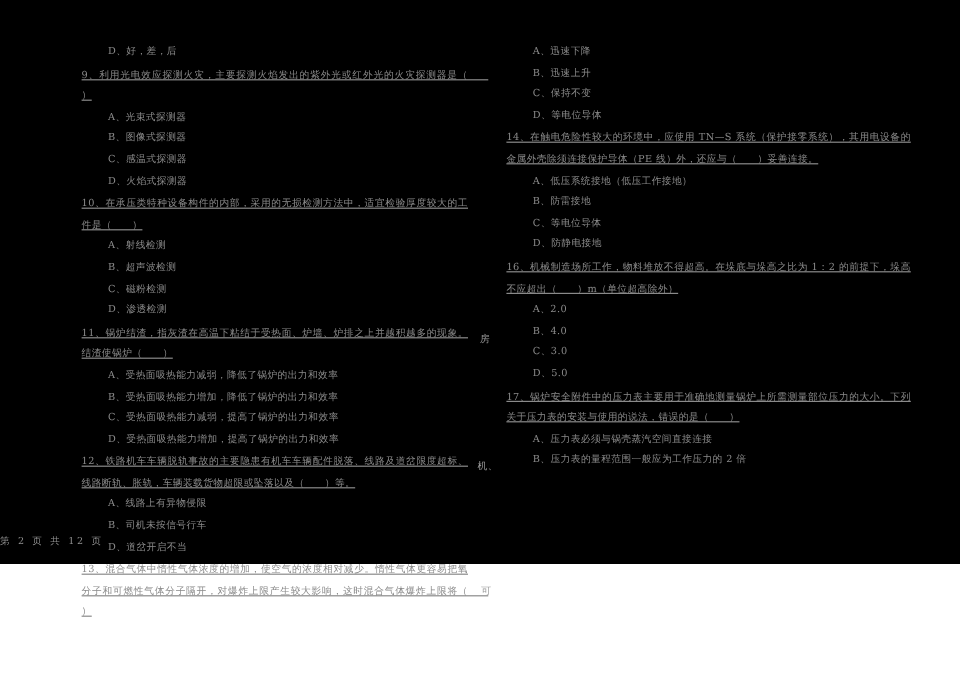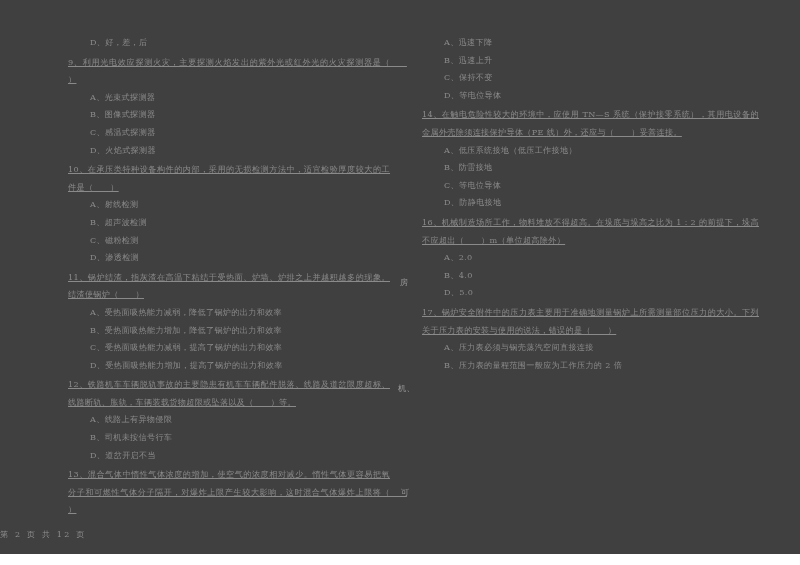--- a/index.html
+++ b/index.html
@@ -11,22 +11,22 @@
     height: 565px;
     background: #ffffff;
     font-family: "DejaVu Serif", "Liberation Serif", serif;
     color: #8d8d8d;
     overflow: hidden;
     position: relative;
   }
   .page {
     position: relative;
     width: 800px;
-    height: 554px;
-    background: #404040;
+    height: 470px;
+    background: #000000;
   }
   .columns {
     position: absolute;
     left: 0;
     top: 0;
     width: 800px;
     height: 520px;
     display: flex;
   }
   .column {
@@ -148,20 +148,21 @@
         <p class="opt">B、防雷接地</p>
         <p class="opt">C、等电位导体</p>
         <p class="opt">D、防静电接地</p>
       </div>
 
 
       <div class="qblock">
         <p class="qtext">16、机械制造场所工作，物料堆放不得超高。在垛底与垛高之比为 1：2 的前提下，垛高不应超出（　　）m（单位超高除外）</p>
         <p class="opt">A、2.0</p>
         <p class="opt">B、4.0</p>
+        <p class="opt">C、3.0</p>
         <p class="opt">D、5.0</p>
       </div>
 
       <div class="qblock">
         <p class="qtext">17、锅炉安全附件中的压力表主要用于准确地测量锅炉上所需测量部位压力的大小。下列关于压力表的安装与使用的说法，错误的是（　　）</p>
         <p class="opt">A、压力表必须与锅壳蒸汽空间直接连接</p>
         <p class="opt">B、压力表的量程范围一般应为工作压力的 2 倍</p>
       </div>
 
     </div>

